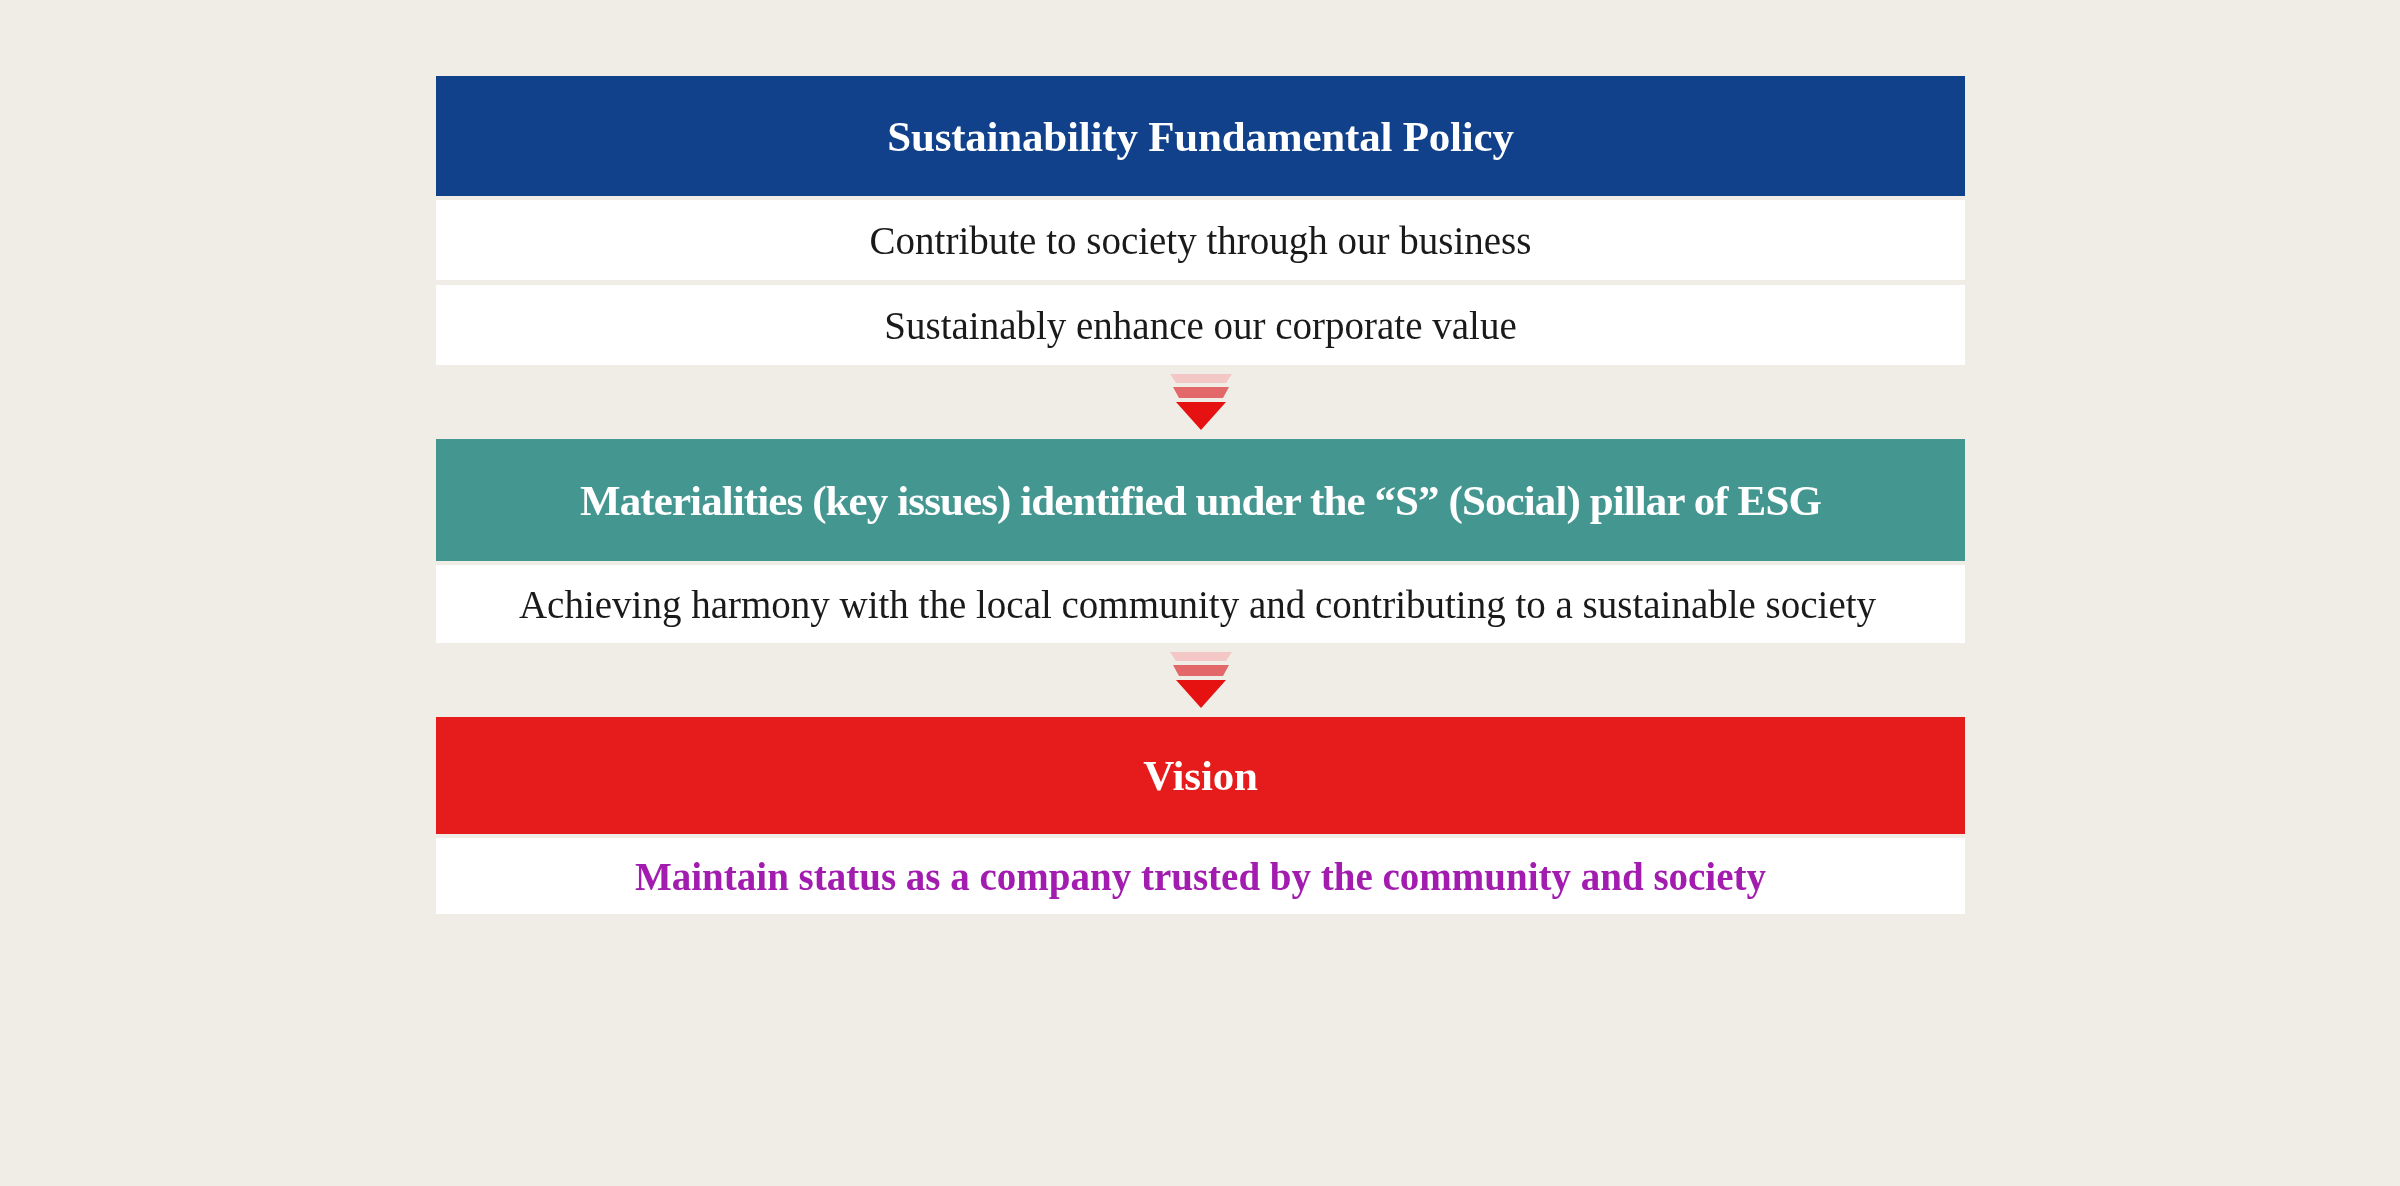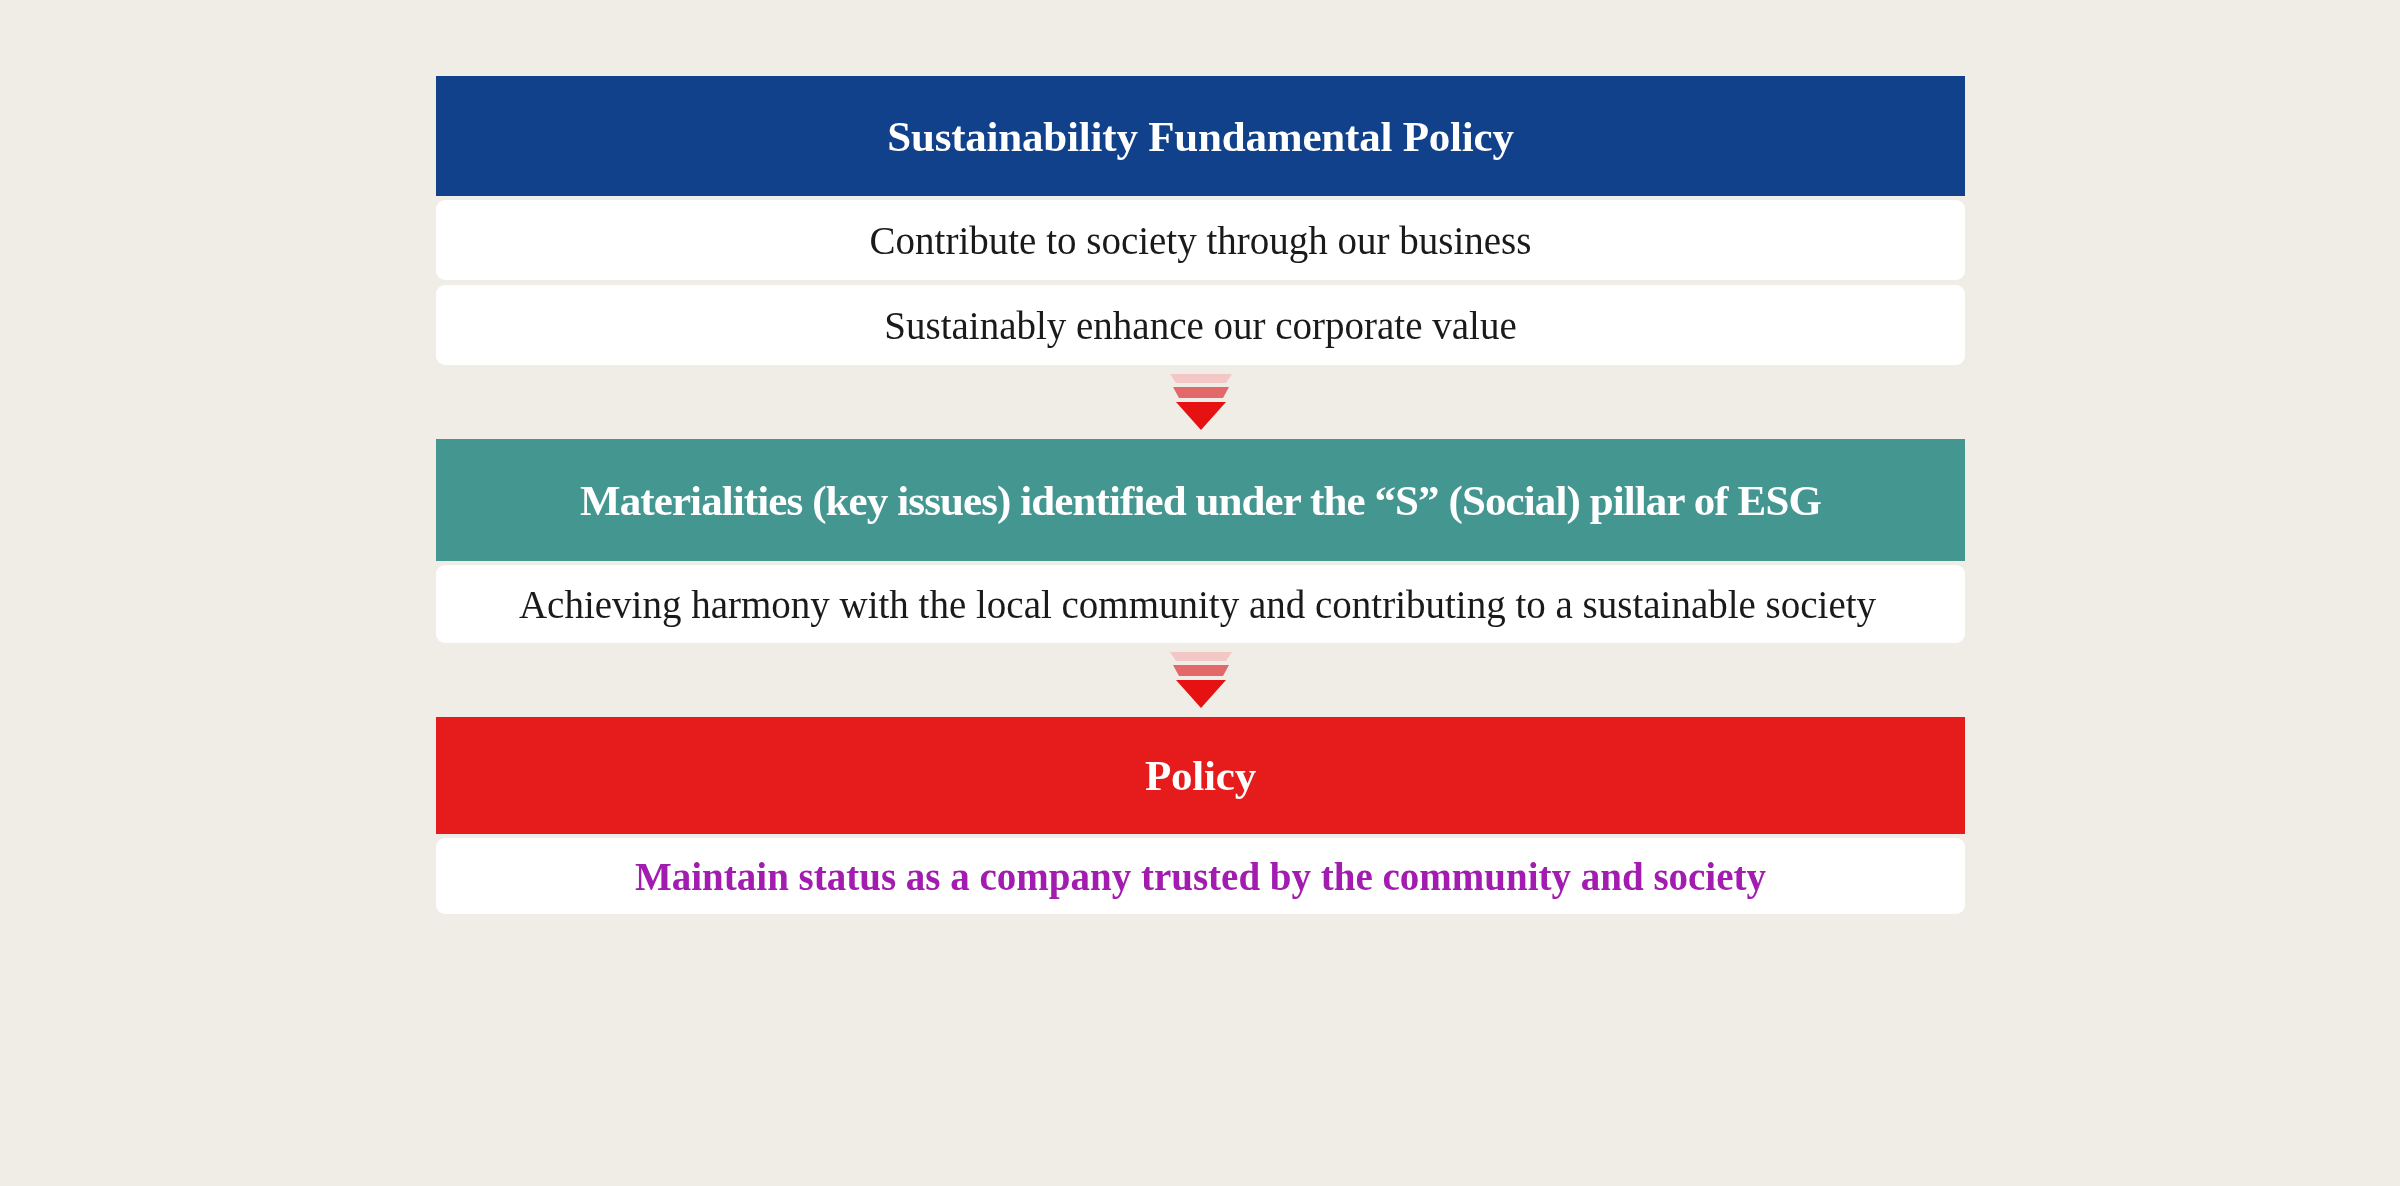--- a/index.html
+++ b/index.html
@@ -70,21 +70,20 @@
     background: #ffffff;
     display: flex;
     align-items: center;
     justify-content: center;
     text-align: center;
     color: #1a1a1a;
     font-size: 39px;
     font-weight: 400;
     font-stretch: condensed;
     padding: 0 16px;
-    border-radius: 9px;
   }
   .row-h80 { height: 80px; }
   .row-h78 { height: 78px; padding-left: 10px; }
   .row-h76 { height: 76px; }
   .row-h80b { height: 80px; }
 
   .row-accent-red {
     color: #a21caf;
     font-weight: 700;
     font-size: 39px;
@@ -143,20 +142,20 @@
     <div class="arrow-wrap">
       <div class="arrow">
         <svg width="62" height="56" viewBox="0 0 62 56" xmlns="http://www.w3.org/2000/svg">
           <polygon points="0,0 62,0 56,9 6,9" fill="#f4c7c7"></polygon>
           <polygon points="3,13 59,13 53,24 9,24" fill="#e2686a"></polygon>
           <polygon points="6,28 56,28 31,56" fill="#e61212"></polygon>
         </svg>
       </div>
     </div>
 
-    <div class="band band-red">Policy</div>
+    <div class="band band-red">Vision</div>
 
     <div class="gap4"></div>
 
     <div class="row row-h76 row-accent-red">Maintain status as a company trusted by the community and society</div>
 
   </div>
 </div>
 
 </body></html>

